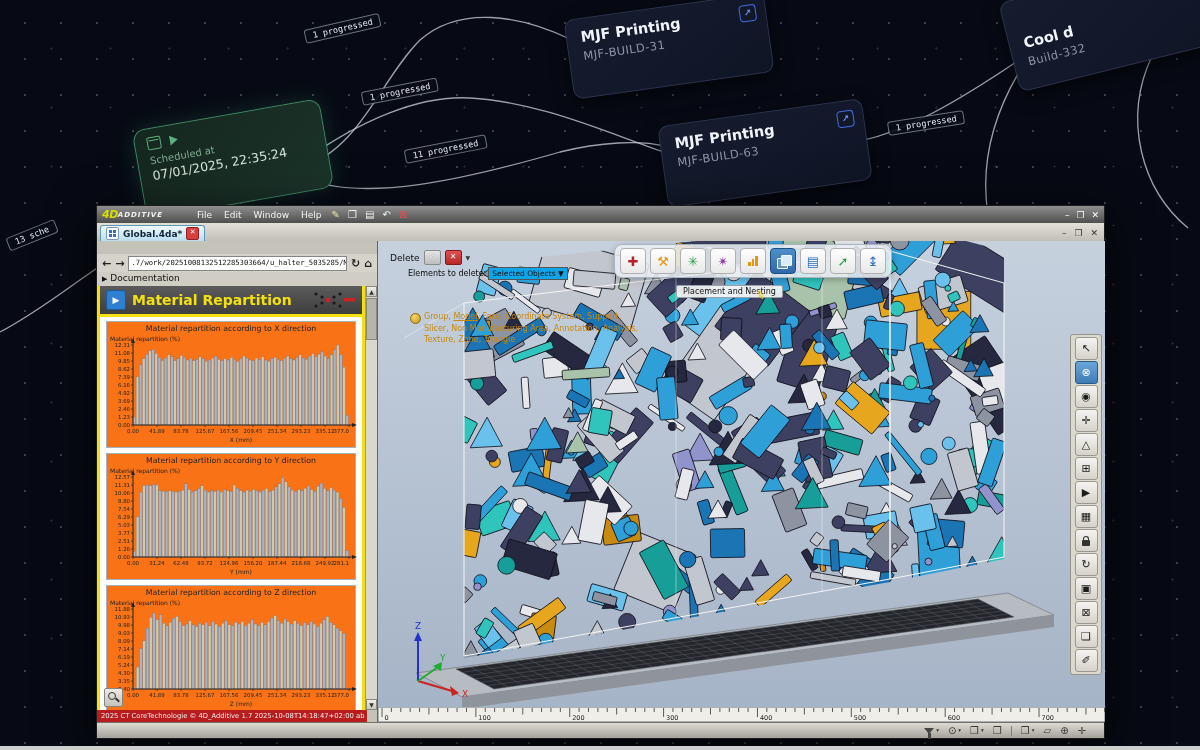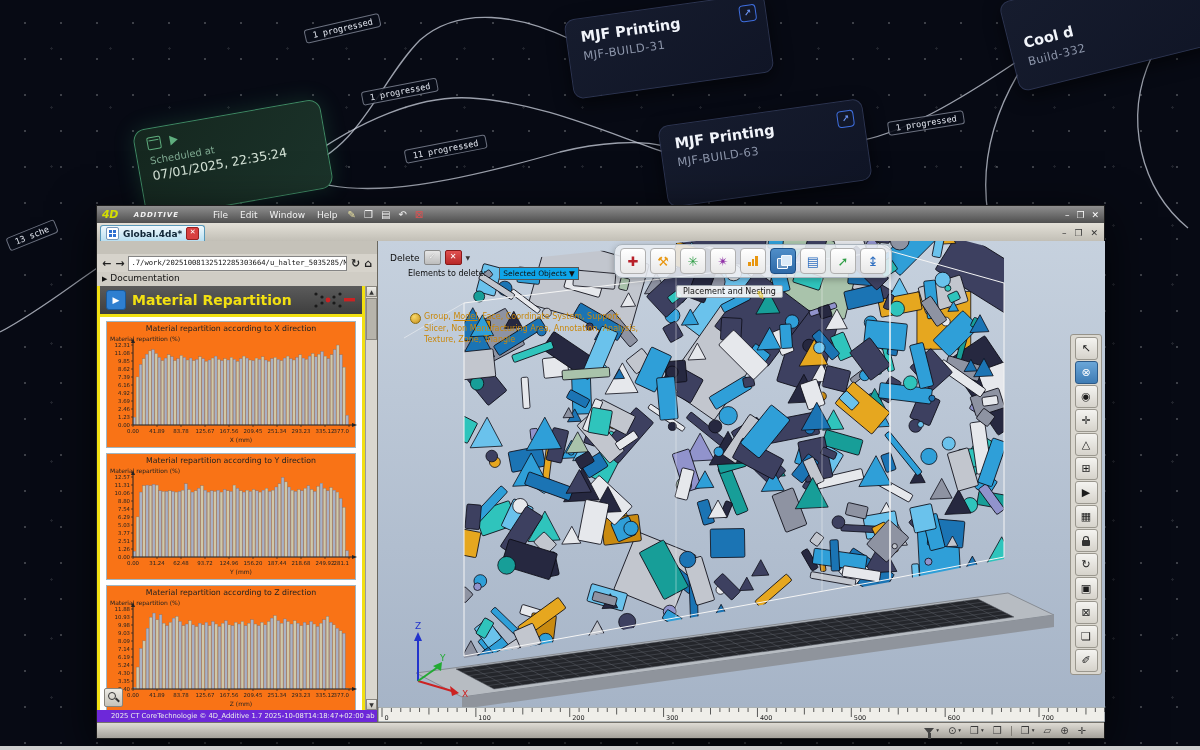--- a/index.html
+++ b/index.html
@@ -29,21 +29,21 @@
   .el-1{left:362px;top:92px;transform:rotate(-11deg);}
   .el-2{left:405px;top:150px;transform:rotate(-11deg);}
   .el-3{left:888px;top:122px;transform:rotate(-9deg);}
   .el-4{left:8px;top:238px;transform:rotate(-22deg);z-index:5;}
   .bottom-sliver{position:absolute;left:0;right:0;bottom:0;height:4px;background:#cfcfcf;z-index:30;}
 
   
   .app{position:absolute;left:96px;top:205px;width:1007px;height:532px;z-index:10;background:#c9c6bd;border:1px solid #1d1d1d;box-shadow:0 12px 44px rgba(0,0,0,.75);}
   .titlebar{position:absolute;left:0;top:0;right:0;height:17px;background:linear-gradient(#8f8f8f,#4e4e4e);display:flex;align-items:center;padding:0 5px;}
   .logo-4d{color:#d4de00;font-weight:bold;font-style:italic;font-size:11px;letter-spacing:-.5px;}
-  .logo-add{color:#f0f0f0;font-style:italic;font-size:7px;font-weight:bold;letter-spacing:1px;margin-left:16px;margin-right:28px;}
+  .logo-add{color:#f0f0f0;font-style:italic;font-size:7px;font-weight:bold;letter-spacing:1px;margin-left:0;margin-right:28px;}
   .menu-item{color:#f2f2f2;font-size:9px;margin:0 6px;}
   .tb-ico{font-size:10px;margin:0 4px;color:#eee;}
   .app-title{position:absolute;left:300px;right:120px;text-align:center;color:#fff;font-size:8.5px;font-weight:bold;text-shadow:0 1px 1px #222;white-space:nowrap;overflow:hidden;}
   .winctl{margin-left:auto;display:flex;gap:7px;}
   .winctl span{color:#fff;font-size:9px;}
   .tabstrip{position:absolute;left:0;top:17px;right:0;height:18px;background:linear-gradient(#e3e0d7,#c2bfb6);border-bottom:1px solid #8a877e;display:flex;align-items:flex-end;}
   .doc-tab{display:inline-flex;align-items:center;gap:4px;height:15px;margin-left:3px;padding:0 5px;background:linear-gradient(#f0f9fd,#b9dff1);border:1px solid #5898b8;border-bottom:none;border-radius:3px 3px 0 0;font-size:9px;font-weight:bold;color:#0f2435;}
   .grid-ico{width:11px;height:11px;background:#fff;border:1px solid #7799bb;border-radius:2px;position:relative;}
   .grid-ico::before{content:'';position:absolute;left:2px;top:2px;width:3px;height:3px;background:#2e6fd0;box-shadow:4px 0 #2e6fd0,0 4px #2e6fd0,4px 4px #2e6fd0;}
   .tab-close{width:11px;height:11px;background:#d84040;border:1px solid #962020;border-radius:2px;color:#fff;font-size:7px;line-height:9px;text-align:center;font-weight:bold;}
@@ -65,42 +65,42 @@
   .scr-thumb{position:absolute;left:0;top:12px;width:11px;height:42px;background:#b7b4ab;border:1px solid #8a8780;box-sizing:border-box;}
   .page-head{height:28px;background:linear-gradient(#5b5b5b,#3e3e3e);border-bottom:3px solid #f2e012;display:flex;align-items:center;gap:6px;padding:0 6px;}
   .h-ico{width:18px;height:18px;background:#2e7fd0;border:1px solid #1a5a9a;border-radius:3px;color:#fff;font-size:9px;display:flex;align-items:center;justify-content:center;}
   .h-title{color:#f2e012;font-weight:bold;font-size:14px;}
   .h-logo{margin-left:auto;}
   .chart-card{margin:4px 6px 5px;border:1px solid #9fb6c2;height:125px;position:relative;background:#f97316;}
   .chart-title{text-align:center;font-size:7.8px;color:#222;margin-top:2px;}
   .mag{position:absolute;left:4px;top:402px;width:17px;height:17px;background:linear-gradient(#ecebe5,#c5c2b9);border:1px solid #87847c;border-radius:2px;}
   .mag::before{content:'';position:absolute;left:3px;top:3px;width:6px;height:6px;border:1.6px solid #333;border-radius:50%;}
   .mag::after{content:'';position:absolute;left:10px;top:10px;width:5px;height:1.8px;background:#333;transform:rotate(45deg);}
-  .p-status{position:absolute;left:0;top:469px;width:262px;height:12px;background:#6d28d9;color:#ececec;font-size:6.8px;line-height:12px;padding:0 14px;white-space:nowrap;overflow:hidden;}
+  .p-status{position:absolute;left:0;top:469px;width:262px;height:12px;background:#b91c1c;color:#ececec;font-size:6.8px;line-height:12px;padding:0 4px;white-space:nowrap;overflow:hidden;}
 
   
   .vp{position:absolute;left:280px;top:35px;width:727px;height:481px;border-left:1px solid #6a675e;}
   #scene-svg{position:absolute;left:0;top:0;}
   #ruler-svg{position:absolute;left:0;top:466px;}
   .vp-toolbar{position:absolute;left:236px;top:3px;display:flex;gap:4px;background:rgba(233,237,242,.88);border:1px solid #aab4bd;border-radius:8px;padding:3px 5px;box-shadow:0 2px 6px rgba(0,0,0,.25);}
   .tbtn{width:24px;height:24px;background:linear-gradient(#ffffff,#e8e8e8);border:1px solid #b0b0b0;border-radius:4px;display:flex;align-items:center;justify-content:center;font-size:13px;position:relative;}
   .tbtn.active{background:linear-gradient(#4f8ec8,#2e6aa8);border-color:#1d4f85;}
   .bars-ico{display:flex;align-items:flex-end;gap:1px;}
   .bars-ico i{display:block;width:2.5px;background:#e8960f;}
   .cp-ico{position:relative;width:13px;height:13px;}
   .cp-ico i{position:absolute;display:block;width:9px;height:9px;border:1.4px solid #fff;border-radius:1px;}
   .cp-ico i:first-child{left:0;top:3px;background:rgba(255,255,255,.25);}
   .cp-ico i:last-child{left:4px;top:0;background:#dcebf8;border-color:#f4f8fc;}
   .vp-tooltip{position:absolute;left:298px;top:44px;background:rgba(246,247,249,.92);border:1px solid #98a0a8;border-radius:2px;font-size:8px;color:#111;padding:1px 6px;white-space:nowrap;}
   .pencil-cursor{position:absolute;left:378px;top:48px;color:#e8c81c;font-size:11px;transform:rotate(15deg);}
   .del-row1{position:absolute;left:12px;top:9px;display:flex;align-items:center;gap:4px;font-size:9px;color:#0c0c0c;}
   .chk-btn{width:15px;height:13px;background:linear-gradient(#e6e6e6,#bdbdbd);border:1px solid #8a8a8a;border-radius:2px;color:#fff;font-size:8px;line-height:12px;text-align:center;text-shadow:0 0 1px #666;}
   .x-btn{width:15px;height:13px;background:linear-gradient(#e05050,#b82828);border:1px solid #881818;border-radius:2px;color:#fff;font-size:8px;line-height:12px;text-align:center;font-weight:bold;}
   .mini-caret{font-size:6px;color:#333;}
-  .del-row2{position:absolute;left:30px;top:26px;display:flex;align-items:center;gap:13px;font-size:8px;color:#0c0c0c;}
+  .del-row2{position:absolute;left:30px;top:26px;display:flex;align-items:center;gap:2px;font-size:8px;color:#0c0c0c;}
   .sel-box{background:#0ea5e9;border:1px solid #555;font-size:7.5px;padding:0 3px;line-height:11px;color:#111;}
   .legend{position:absolute;left:46px;top:43px;width:222px;font-size:8px;color:#c9880b;line-height:1.45;margin-top:27px;}
   .legend::before{content:'';position:absolute;left:-14px;top:2px;width:9px;height:9px;border-radius:50%;background:radial-gradient(circle at 35% 30%,#f8d868,#c8901c);border:1px solid #8a6a10;}
   .legend .u{text-decoration:underline;}
   .vp-side{position:absolute;right:3px;top:93px;width:26px;background:#dbd8d0;border:1px solid #96938a;border-radius:3px;padding:2px;display:flex;flex-direction:column;gap:1px;align-items:center;}
   .sbtn{width:21px;height:21px;background:linear-gradient(#f4f3f0,#d6d3cb);border:1px solid #9a978e;border-radius:3px;display:flex;align-items:center;justify-content:center;font-size:11px;color:#1c1c1c;}
   .sbtn.active{background:linear-gradient(#6aa6d8,#3f7cb4);border-color:#2c5a88;color:#fff;}
   .icon-lock{width:8px;height:6px;background:#333;border-radius:1px;position:relative;margin-top:4px;}
   .icon-lock::before{content:'';position:absolute;left:1px;top:-4px;width:4px;height:4px;border:1.4px solid #333;border-bottom:none;border-radius:3px 3px 0 0;}
 

